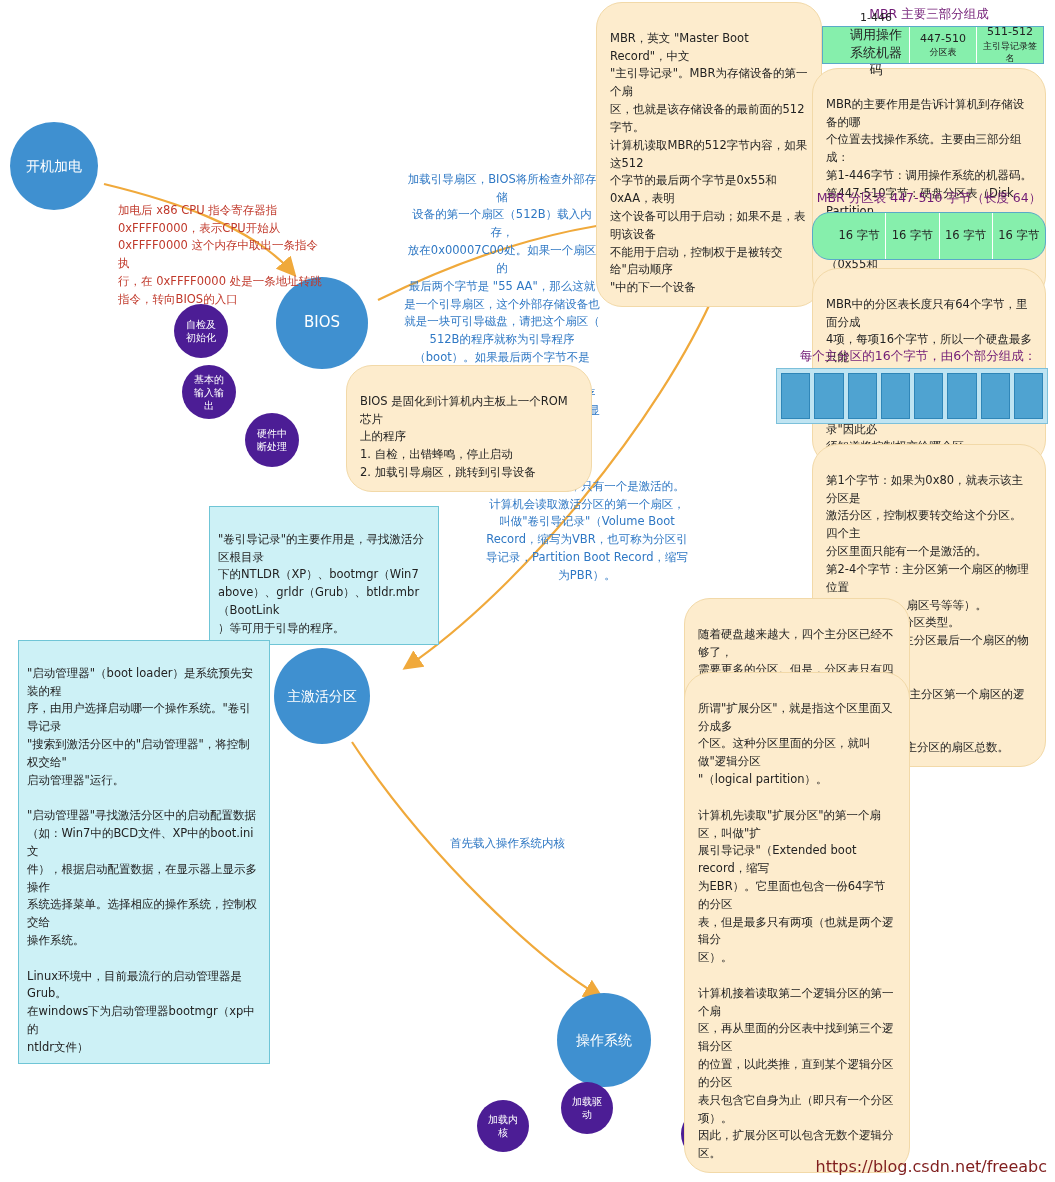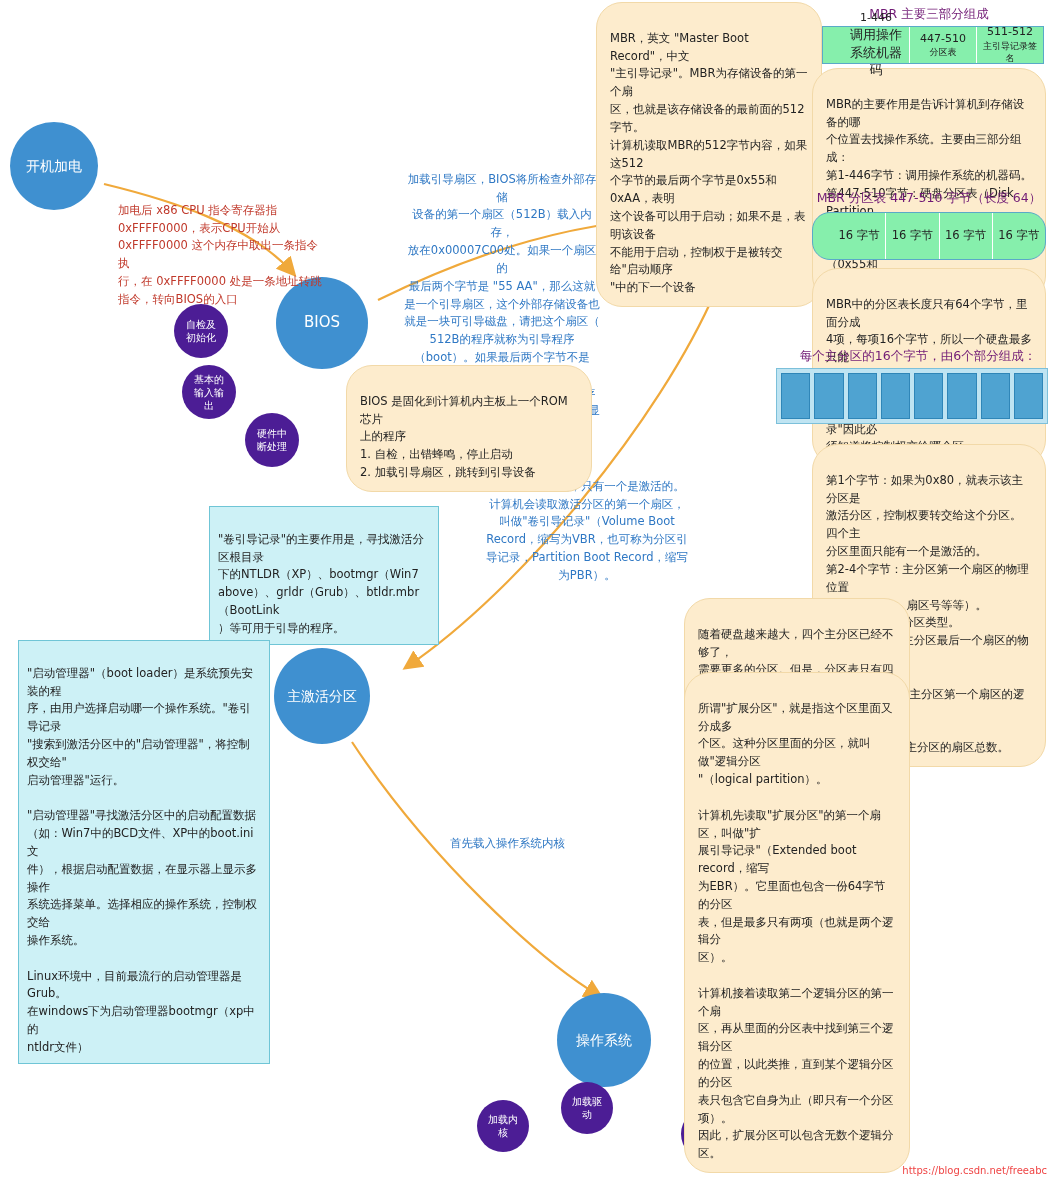--- a/index.html
+++ b/index.html
@@ -50,21 +50,21 @@
     box-sizing:border-box;padding:3px 2px;
   }
   .bar .cell:last-child{border-right:none;}
 
   .blocks{position:absolute;display:flex;box-sizing:border-box;
     background:#bfe4f2;border:1px solid #7cc0da;padding:4px;gap:4px;}
   .blocks .blk{flex:1;background:#4fa3d1;border:1px solid #2f86b8;}
   .title{position:absolute;color:#701a75;}
 
   .watermark{
-    position:absolute;right:8px;bottom:6px;color:#ef4444;font-size:10px;
+    position:absolute;right:8px;bottom:6px;color:#7f1d1d;font-size:16px;
   }
 </style>
 </head>
 <body>
 
 <svg class="layer" viewBox="0 0 1055 1182">
   <defs>
     <marker id="ah" markerWidth="9" markerHeight="9" refX="6" refY="4.5" orient="auto">
       <path d="M0,0 L9,4.5 L0,9 z" fill="#f0a93b"></path>
     </marker>

